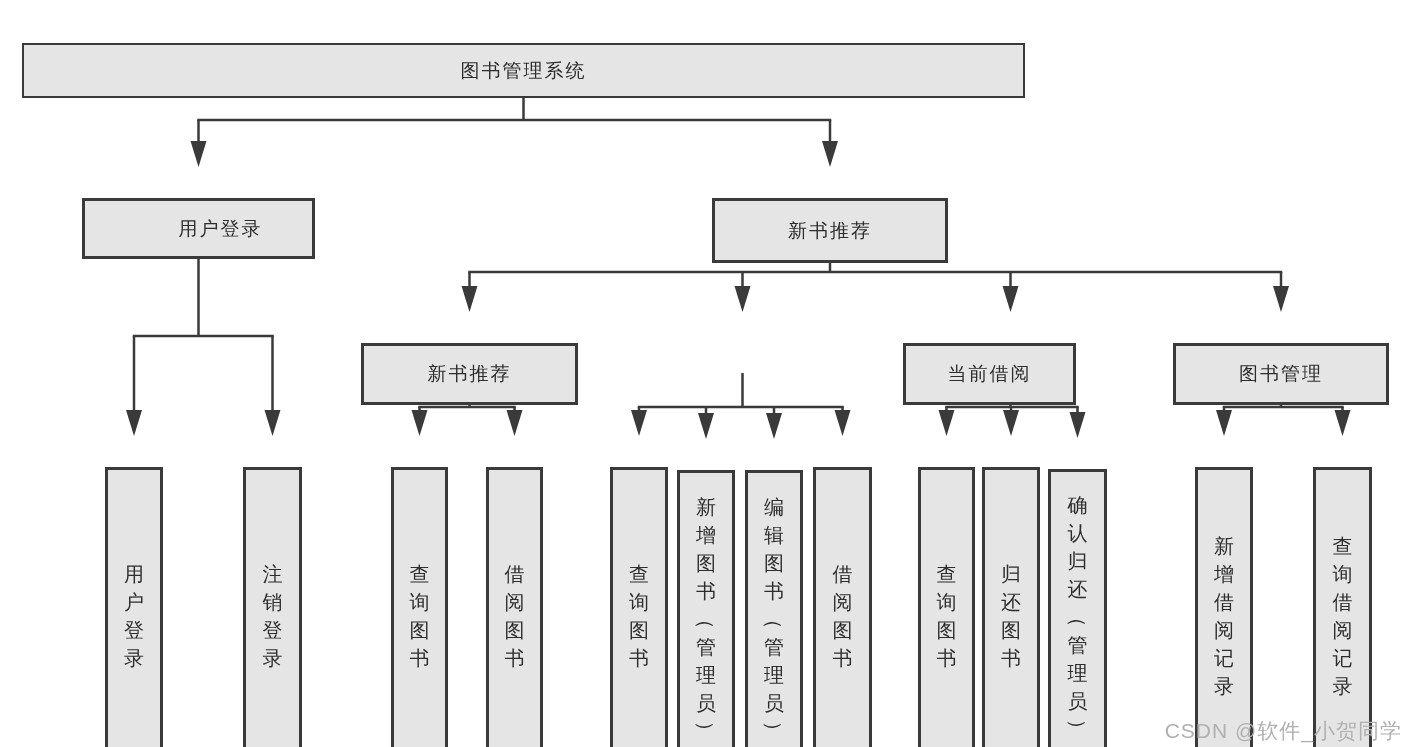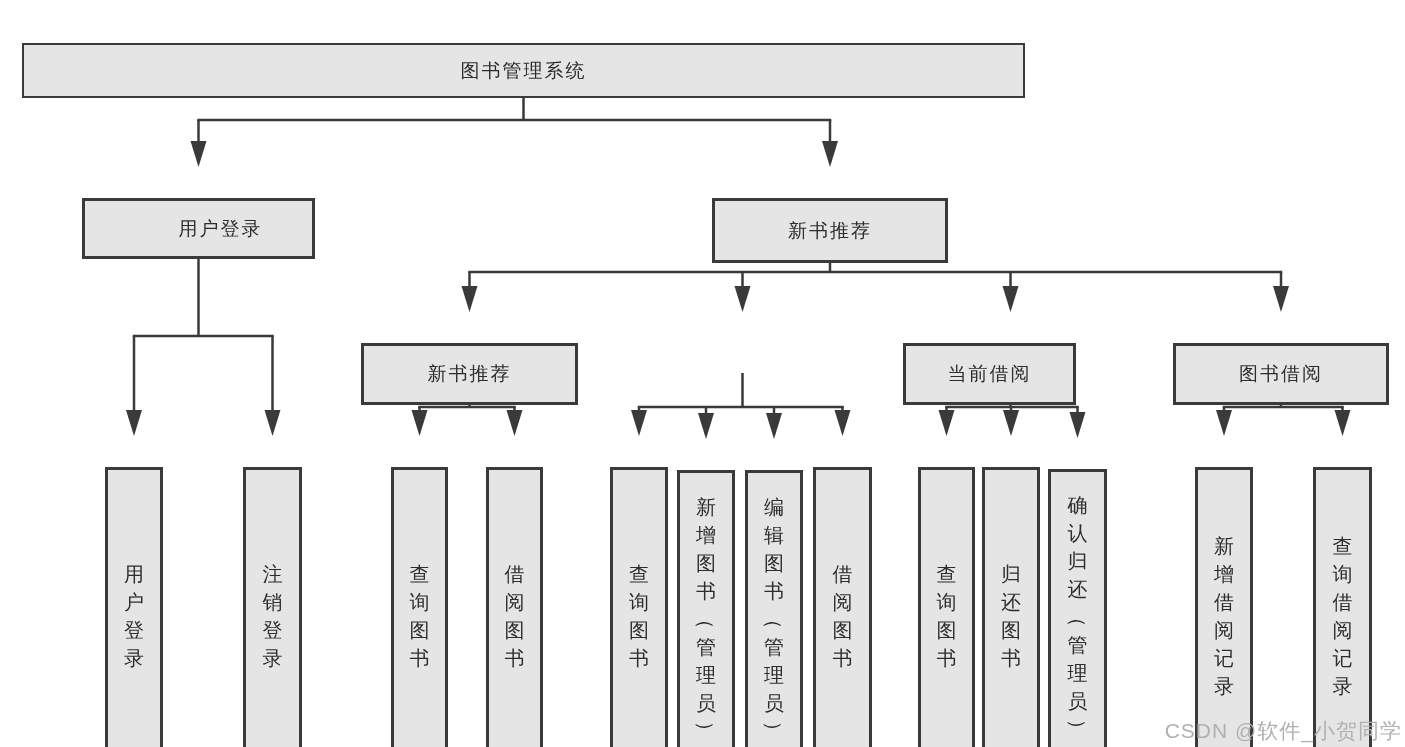--- a/index.html
+++ b/index.html
@@ -117,21 +117,21 @@
       <polygon points="1224,436 1216,410 1232,410" fill="#3a3a3a"></polygon>
       <line x1="1342.5" y1="407" x2="1342.5" y2="417" stroke="#3a3a3a" stroke-width="2.5"></line>
       <polygon points="1342.5,436 1334.5,410 1350.5,410" fill="#3a3a3a"></polygon>
     </svg>
   <div class="watermark" style="color: rgb(176, 176, 176);">CSDN @软件_小贺同学</div>
 <div class="node h" style="left: 22px; top: 13px; width: 1003px; height: 55px; border-width: 2px; border-color: rgb(58, 58, 58); color: rgb(45, 45, 45);">图书管理系统</div>
     <div class="node h" style="left: 82px; top: 168px; width: 233px; height: 61px; border-width: 3px; border-color: rgb(58, 58, 58); color: rgb(45, 45, 45); padding-left: 44px;">用户登录</div>
     <div class="node h" style="left: 712px; top: 168px; width: 236px; height: 65px; border-width: 3px; border-color: rgb(58, 58, 58); color: rgb(45, 45, 45);">新书推荐</div>
     <div class="node h" style="left: 361px; top: 313px; width: 217px; height: 62px; border-width: 3px; border-color: rgb(58, 58, 58); color: rgb(45, 45, 45);">新书推荐</div>
     <div class="node h" style="left: 903px; top: 313px; width: 173px; height: 62px; border-width: 3px; border-color: rgb(58, 58, 58); color: rgb(45, 45, 45);">当前借阅</div>
-    <div class="node h" style="left: 1173px; top: 313px; width: 216px; height: 62px; border-width: 3px; border-color: rgb(58, 58, 58); color: rgb(45, 45, 45);">图书借阅</div>
+    <div class="node h" style="left: 1173px; top: 313px; width: 216px; height: 62px; border-width: 3px; border-color: rgb(58, 58, 58); color: rgb(45, 45, 45);">图书管理</div>
     <div class="node v" style="left: 105px; top: 437px; width: 58px; height: 298px; border-width: 3px; border-color: rgb(58, 58, 58); color: rgb(45, 45, 45);">
       <span class="vchar">用</span>
       <span class="vchar">户</span>
       <span class="vchar">登</span>
       <span class="vchar">录</span>
     </div>
     <div class="node v" style="left: 243px; top: 437px; width: 59px; height: 298px; border-width: 3px; border-color: rgb(58, 58, 58); color: rgb(45, 45, 45);">
       <span class="vchar">注</span>
       <span class="vchar">销</span>
       <span class="vchar">登</span>

